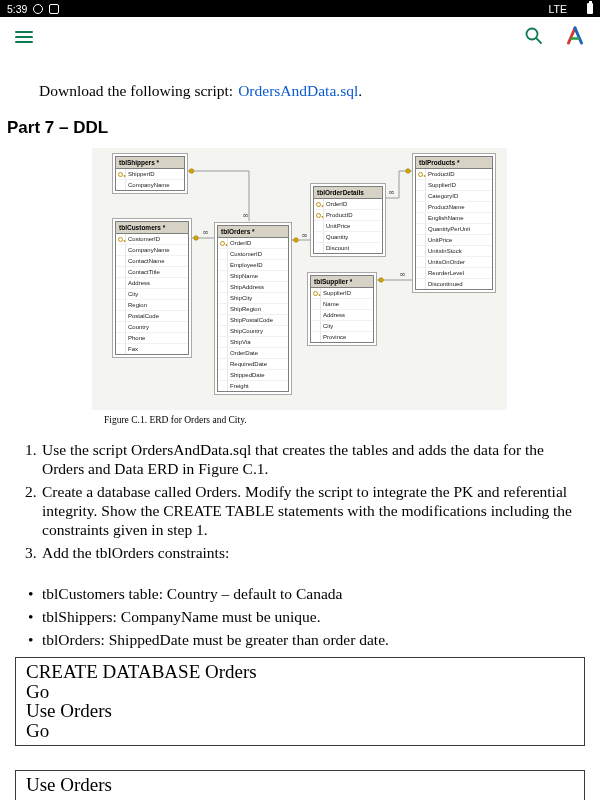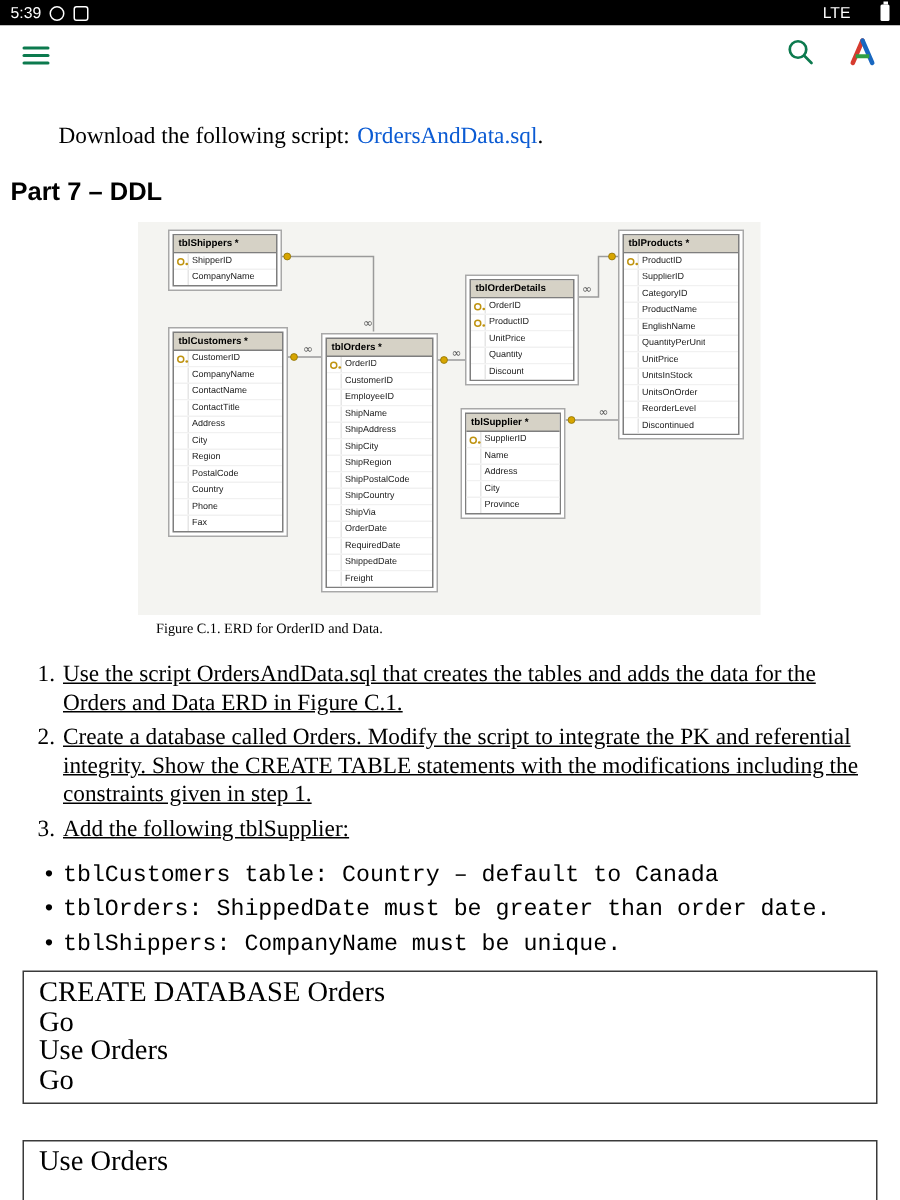--- a/index.html
+++ b/index.html
@@ -37,22 +37,22 @@
   .erd-row:last-child{border-bottom:none;}
   .erd-ic{width:9px;align-self:stretch;border-right:1px solid #e6e6e6;flex:none;position:relative;}
   .erd-ic.key::after{content:"";position:absolute;left:1.5px;top:3px;width:3px;height:3px;border:1px solid #bf9310;border-radius:50%;box-shadow:4px 1.5px 0 -1.6px #bf9310;}
   .erd-name{font:6px "Liberation Sans",sans-serif;padding-left:2px;white-space:nowrap;overflow:hidden;color:#1a1a1a;}
   .caption{font-size:9.5px;line-height:12px;margin:4px 0 0 97px;}
 
   
   .olist{margin-top:14px;}
   .oitem{display:flex;font-size:15.5px;line-height:19px;margin-bottom:4px;}
   .onum{flex:none;width:17px;margin-left:18px;}
-  .otext{flex:1;padding-right:4px;text-decoration:underline;}
-  .blist{margin-top:12px;font-family:Liberation Mono, monospace;}
+  .otext{flex:1;padding-right:4px;}
+  .blist{margin-top:22px;}
   .bitem{display:flex;font-size:15.5px;line-height:19px;margin-bottom:4px;}
   .bdot{flex:none;width:14px;margin-left:21px;}
   .bdot::before{content:"•";}
   .btext{flex:1;}
 
   
   .codebox{border:1px solid #3a3a3a;margin:8px 8px 0 8px;padding:4px 10px 5px 10px;font-size:19px;line-height:19.5px;}
   .codebox.second{margin-top:24px;height:50px;}
 </style>
 </head>
@@ -365,49 +365,49 @@
               </div>
               <div class="erd-row">
                 <span class="erd-ic"></span>
                 <span class="erd-name">Discontinued</span>
               </div>
             </div>
         </div>
       </div>
     </div>
 
-    <div class="caption">Figure C.1. ERD for OrderID and Data.</div>
+    <div class="caption">Figure C.1. ERD for Orders and City.</div>
 
     <div class="olist">
       <div class="oitem">
         <span class="onum">1.</span>
         <span class="otext">Use the script OrdersAndData.sql that creates the tables and adds the data for the Orders and Data ERD in Figure C.1.</span>
       </div>
       <div class="oitem">
         <span class="onum">2.</span>
         <span class="otext">Create a database called Orders. Modify the script to integrate the PK and referential integrity. Show the CREATE TABLE statements with the modifications including the constraints given in step 1.</span>
       </div>
       <div class="oitem">
         <span class="onum">3.</span>
-        <span class="otext">Add the following tblSupplier:</span>
+        <span class="otext">Add the tblOrders constraints:</span>
       </div>
     </div>
 
     <div class="blist">
       <div class="bitem">
         <span class="bdot"></span>
         <span class="btext">tblCustomers table:  Country – default to Canada</span>
       </div>
       <div class="bitem">
         <span class="bdot"></span>
-        <span class="btext">tblOrders: ShippedDate must be greater than order date.</span>
+        <span class="btext">tblShippers: CompanyName must be unique.</span>
       </div>
       <div class="bitem">
         <span class="bdot"></span>
-        <span class="btext">tblShippers: CompanyName must be unique.</span>
+        <span class="btext">tblOrders: ShippedDate must be greater than order date.</span>
       </div>
     </div>
 
     <div class="codebox">
       <div>CREATE DATABASE Orders</div>
       <div>Go</div>
       <div>Use Orders</div>
       <div>Go</div>
     </div>
 

